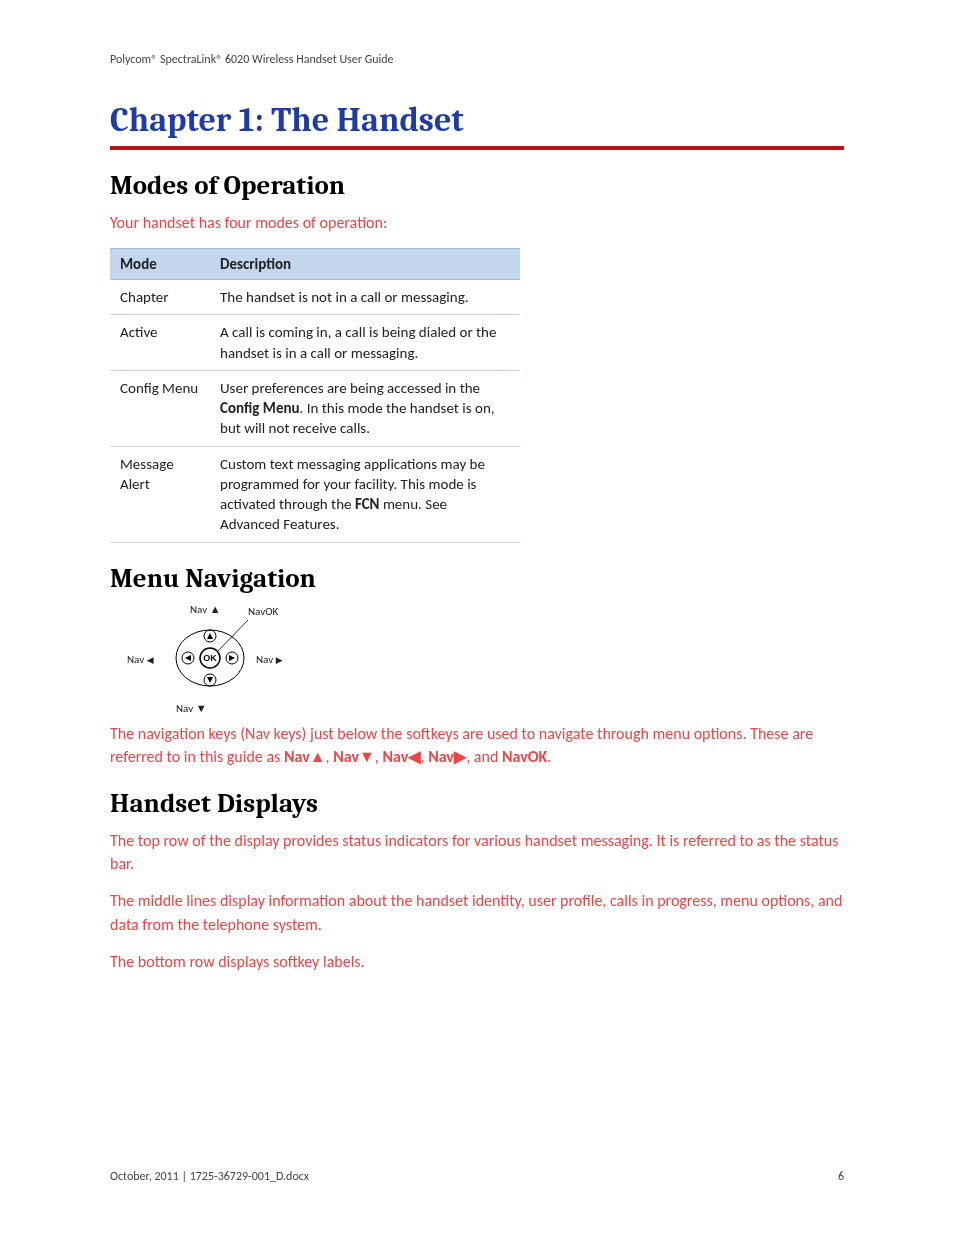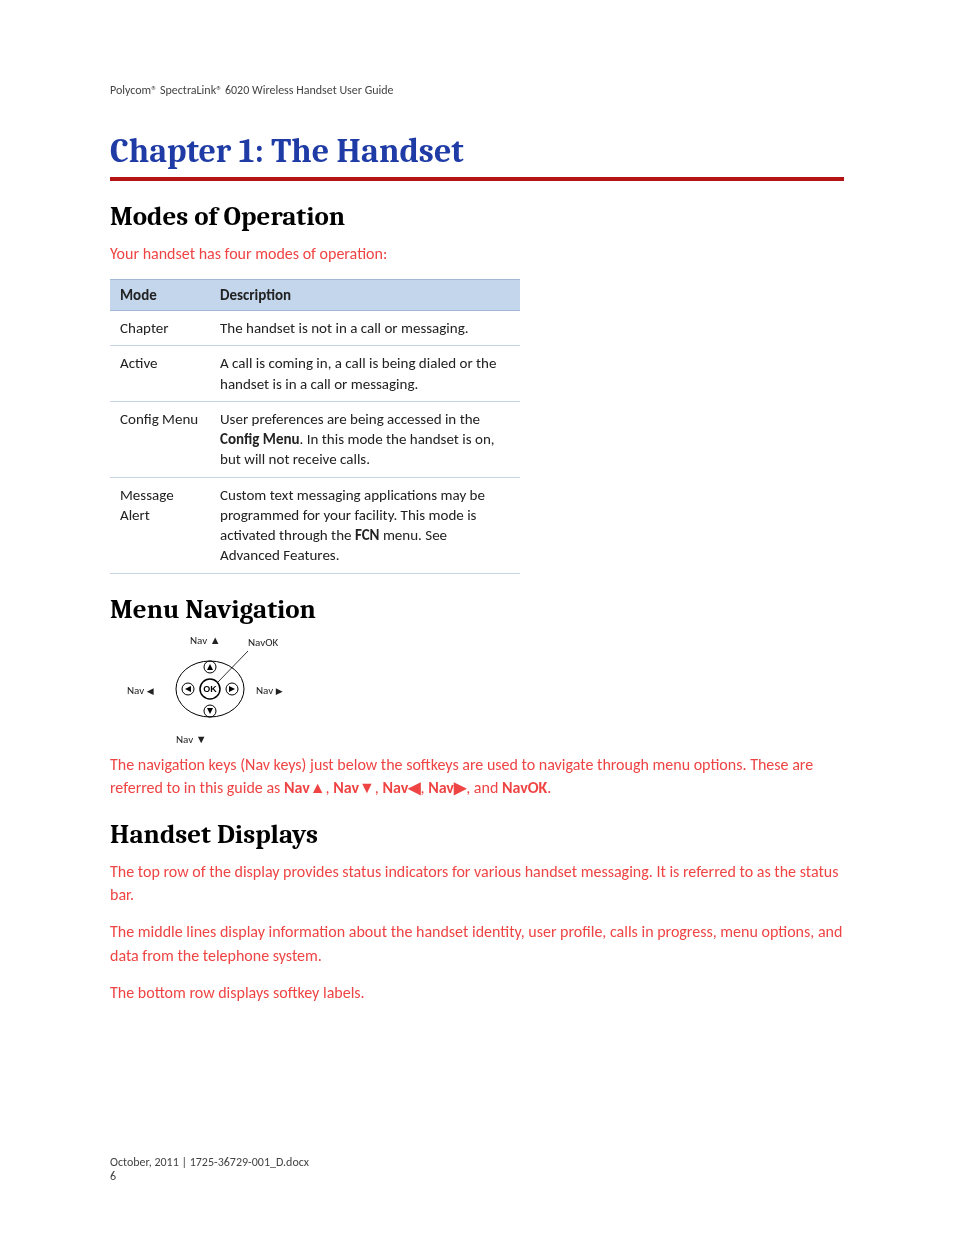--- a/index.html
+++ b/index.html
@@ -6,21 +6,21 @@
     margin: 0;
     font-family: Calibri, "Segoe UI", Arial, sans-serif;
     color: #222;
     background: #fff;
     width: 954px;
     height: 1235px;
     box-sizing: border-box;
     position: relative;
   }
   .page {
-    padding: 83px 110px 0 110px;
+    padding: 52px 110px 0 110px;
   }
   .doc-header {
     font-size: 12px;
     color: #444;
     margin-bottom: 34px;
   }
   h1.chapter-title {
     font-family: Cambria, Georgia, "Times New Roman", serif;
     font-weight: bold;
     font-size: 34px;
@@ -82,21 +82,20 @@
   .nd-svg { position:absolute; left:40px; top:14px; }
   .footer {
     position: absolute;
     bottom: 52px;
     left: 110px;
     right: 110px;
     font-size: 12px;
     color: #444;
     display: flex;
     justify-content: space-between;
-    flex-direction: column;
   }
   .bold { font-weight: bold; }
 </style>
 </head>
 <body>
 
 <div class="page">
   <div class="doc-header">Polycom® SpectraLink® 6020 Wireless Handset User Guide</div>
 
   <h1 class="chapter-title">Chapter 1:  The Handset</h1>

